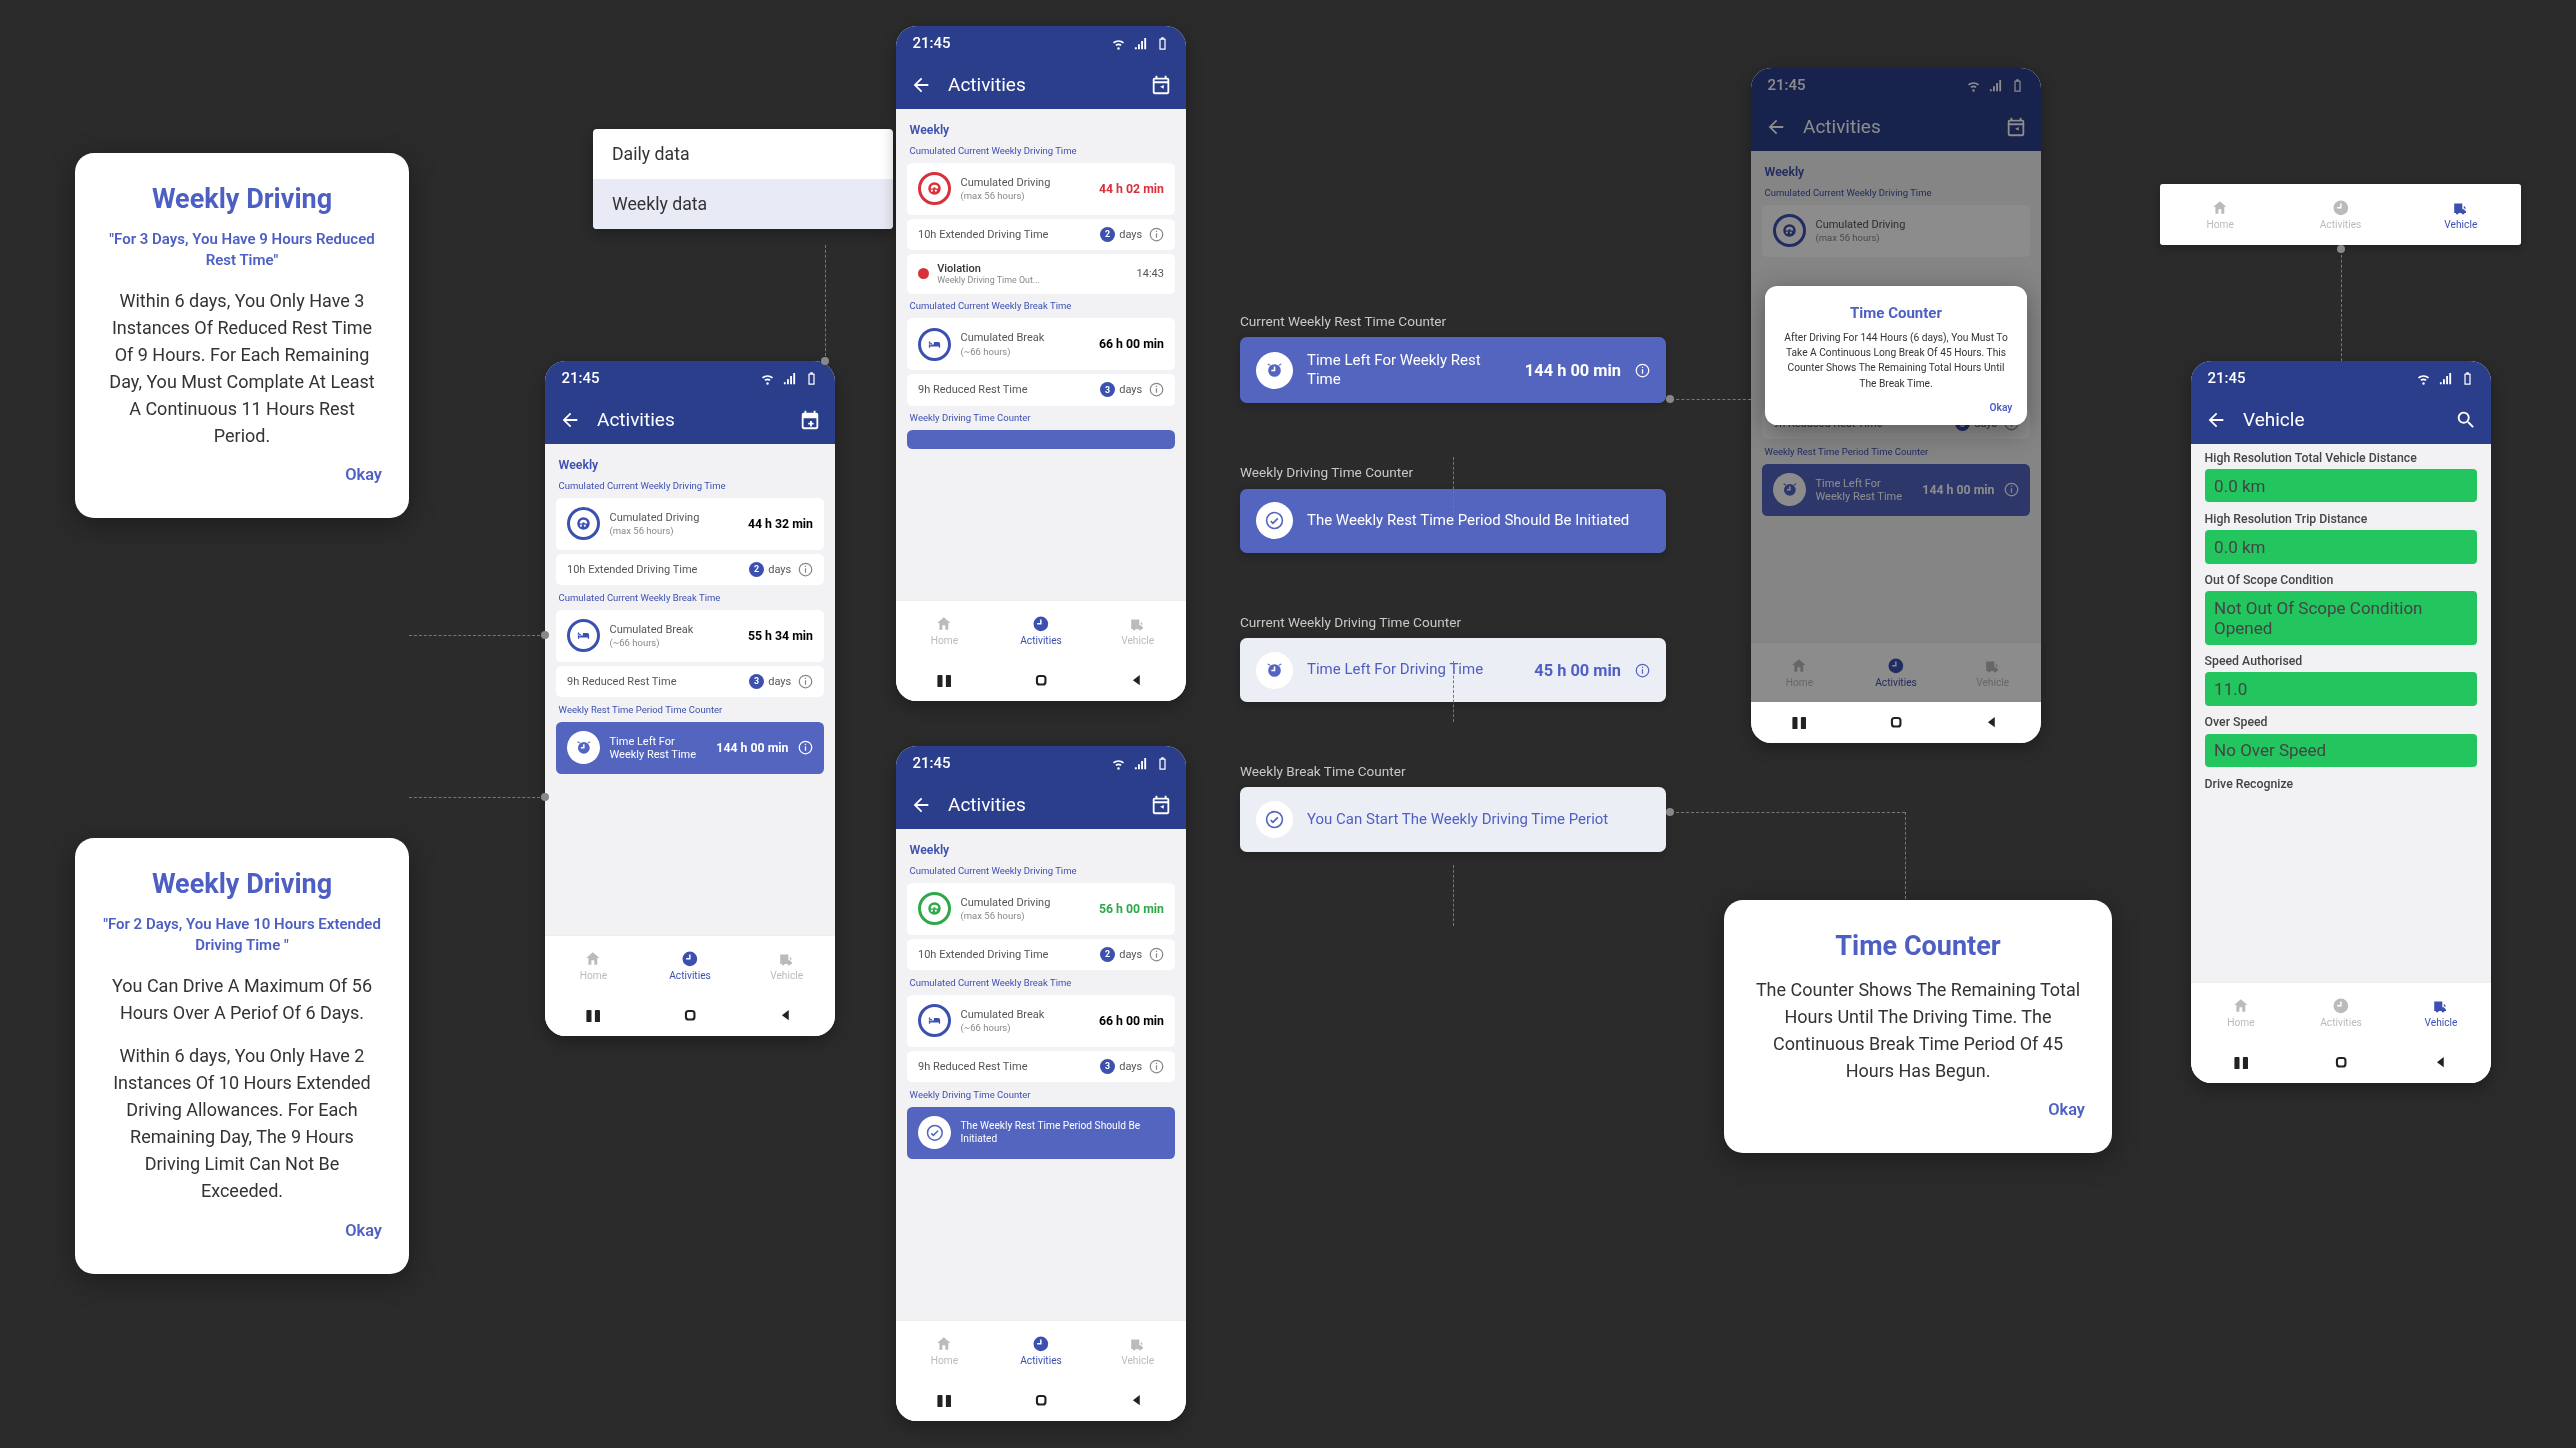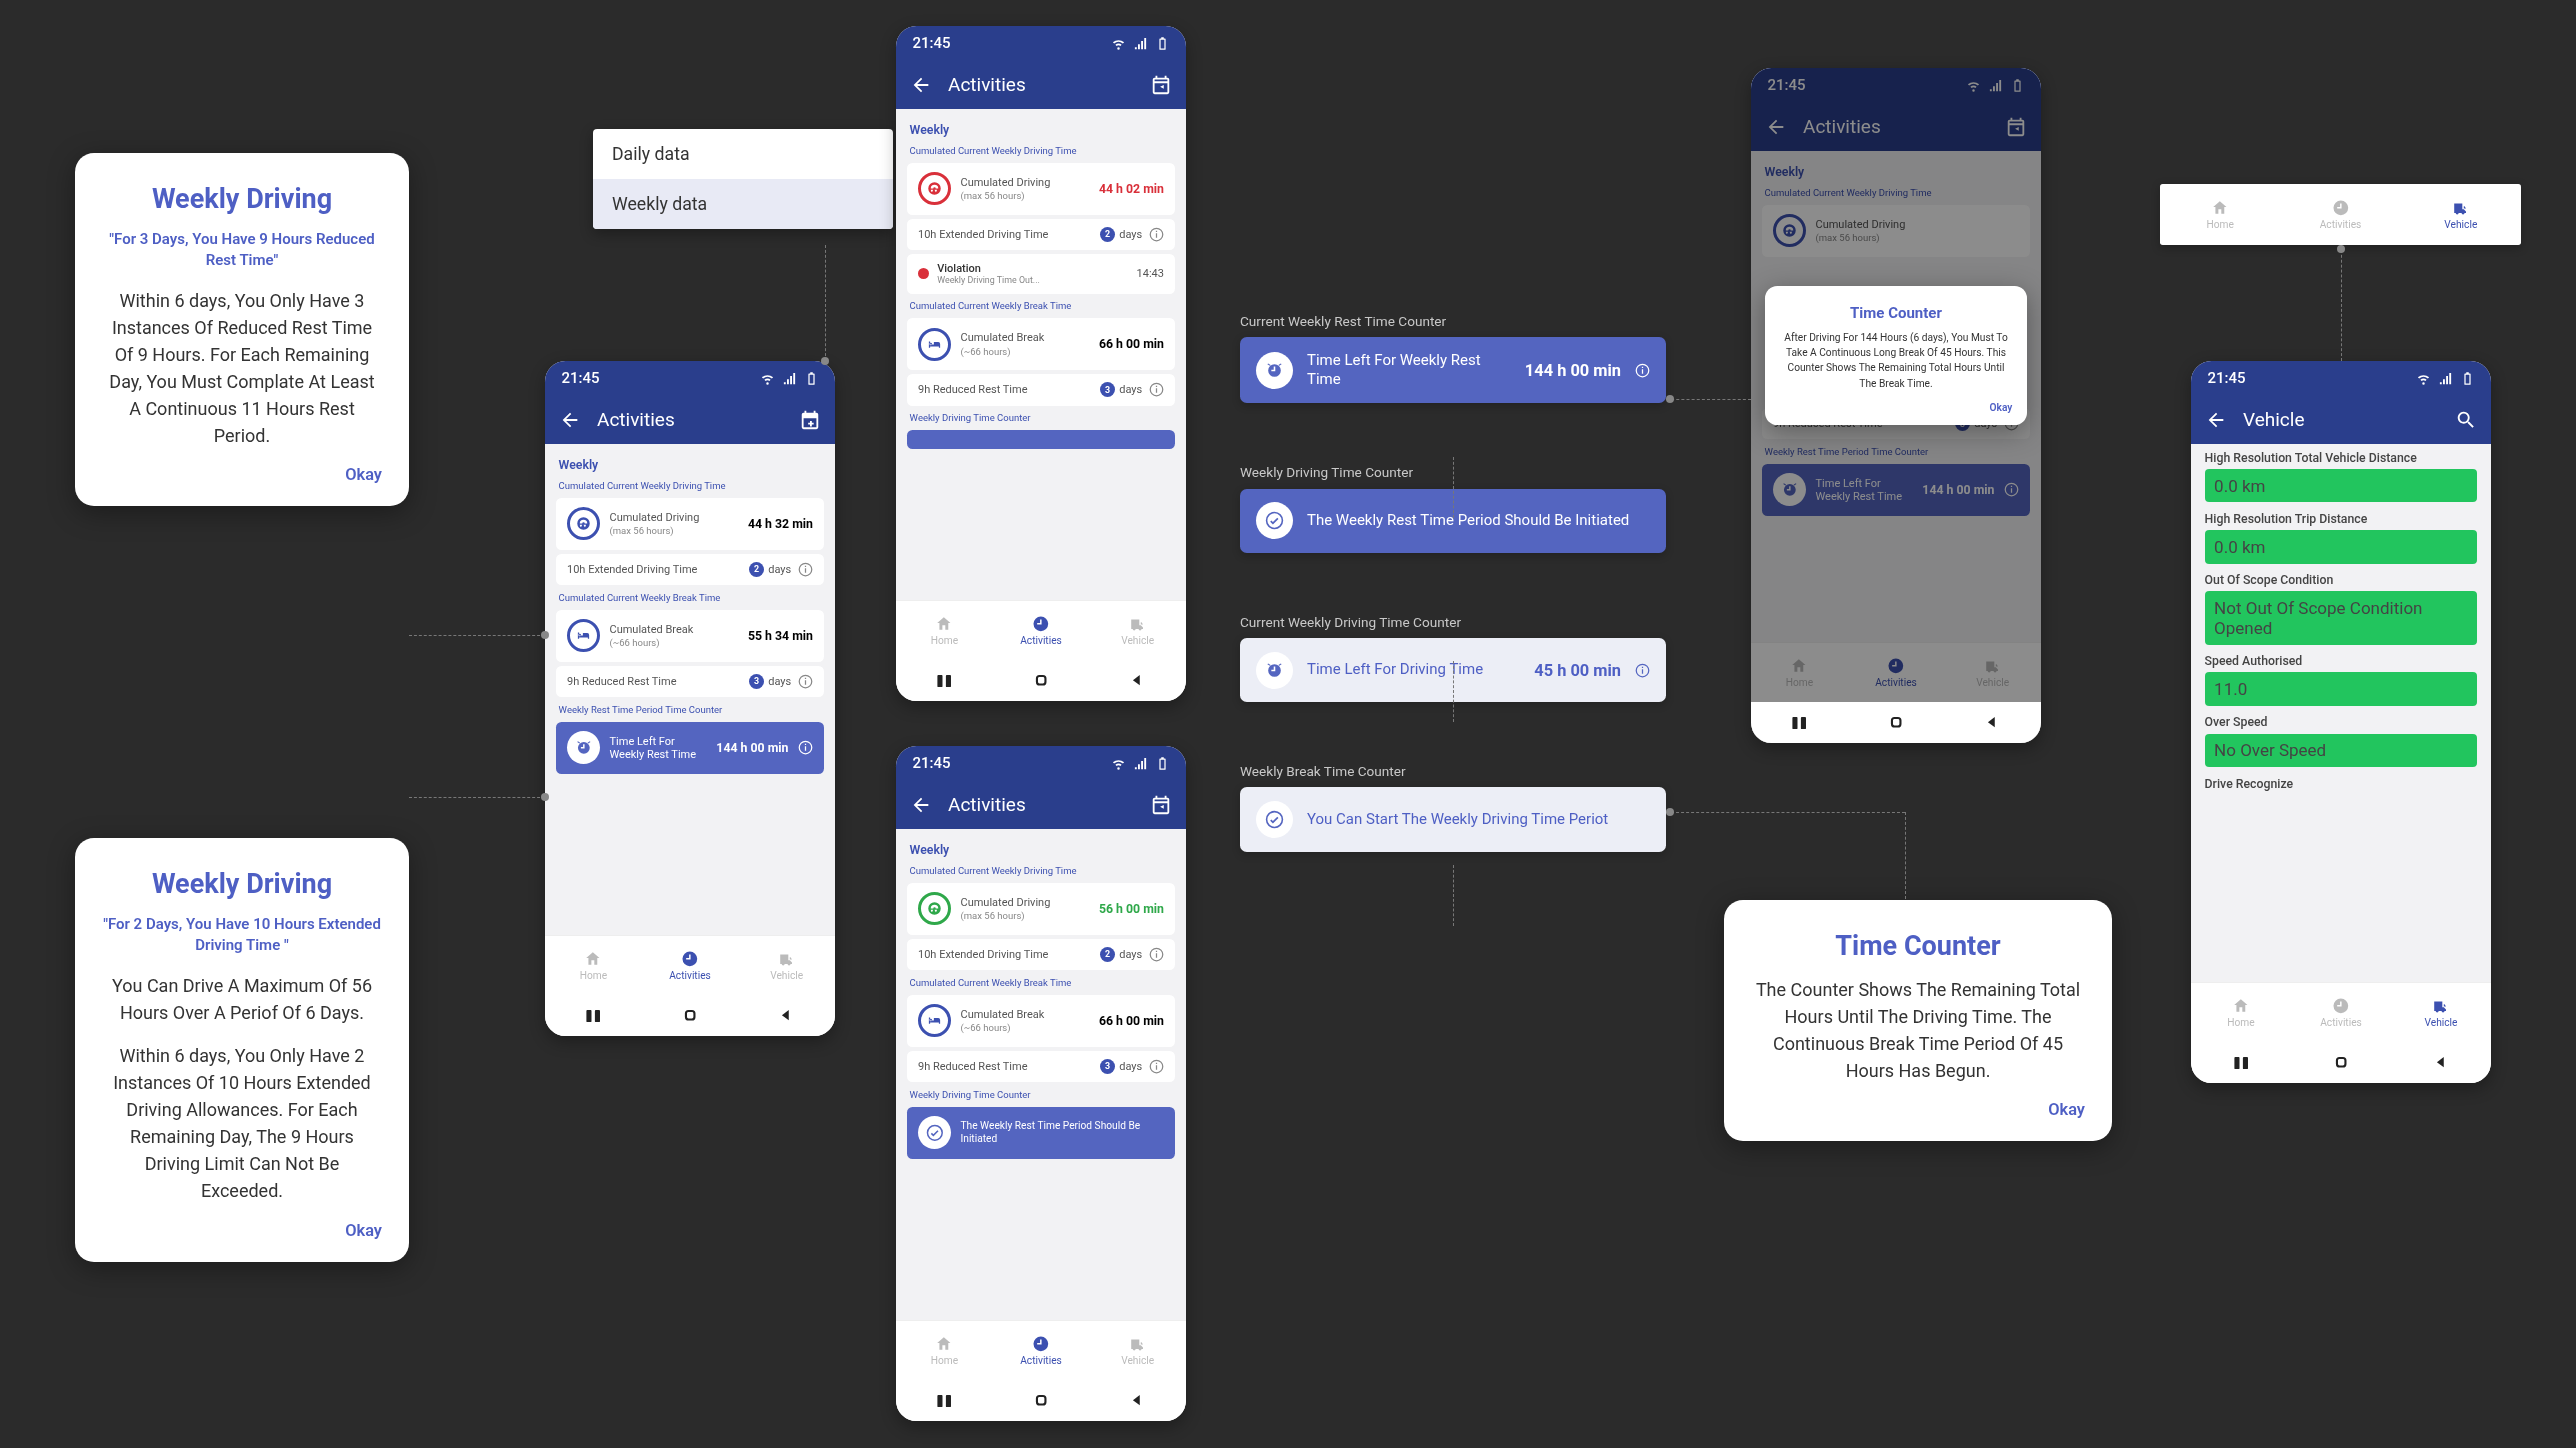--- a/index.html
+++ b/index.html
@@ -39,21 +39,21 @@
 .violation .dot { width:11px; height:11px; border-radius:50%; background:#d9303a; }
 
 .bottomnav { height:60px; background:#fff; display:flex; border-top:0.7px solid #eee; }
 .navitem { flex:1; display:flex; flex-direction:column; align-items:center; justify-content:center; gap:2.7px; font-size:10.2px; color:#bbb; }
 .navitem.active { color:#3c50b0; }
 .navitem svg { width:17.7px; height:17.7px; }
 .softkeys { height:41px; background:#fff; display:flex; justify-content:space-around; align-items:center; }
 .softkeys svg { width:20.4px; height:20.4px; color:#222; }
 
 
-.dialog { background:#fff; border-radius:19px; box-shadow:0 6.8px 27px rgba(0,0,0,.35); padding:30px 27px 22px; display:flex; flex-direction:column; text-align:center; }
+.dialog { background:#fff; border-radius:19px; box-shadow:0 6.8px 27px rgba(0,0,0,.35); padding:30px 27px 34px; display:flex; flex-direction:column; text-align:center; }
 .dialog.sm { padding:17.7px 15px 12.3px; border-radius:12.3px; }
 .dialog h2 { color:#4e5fc4; font-size:27px; font-weight:700; margin-bottom:13.6px; }
 .dialog.sm h2 { font-size:15px; margin-bottom:8.2px; }
 .dialog .quote { color:#4e5fc4; font-size:15px; font-weight:600; margin-bottom:16.4px; line-height:1.4; }
 .dialog .body { color:#333; font-size:18px; line-height:1.5; margin-bottom:16.4px; }
 .dialog.sm .body { font-size:10.2px; margin-bottom:11px; }
 .dialog .ok { color:#4e5fc4; font-size:16.4px; font-weight:600; text-align:right; cursor:pointer; }
 .dialog.sm .ok { font-size:10.2px; }
 
 

